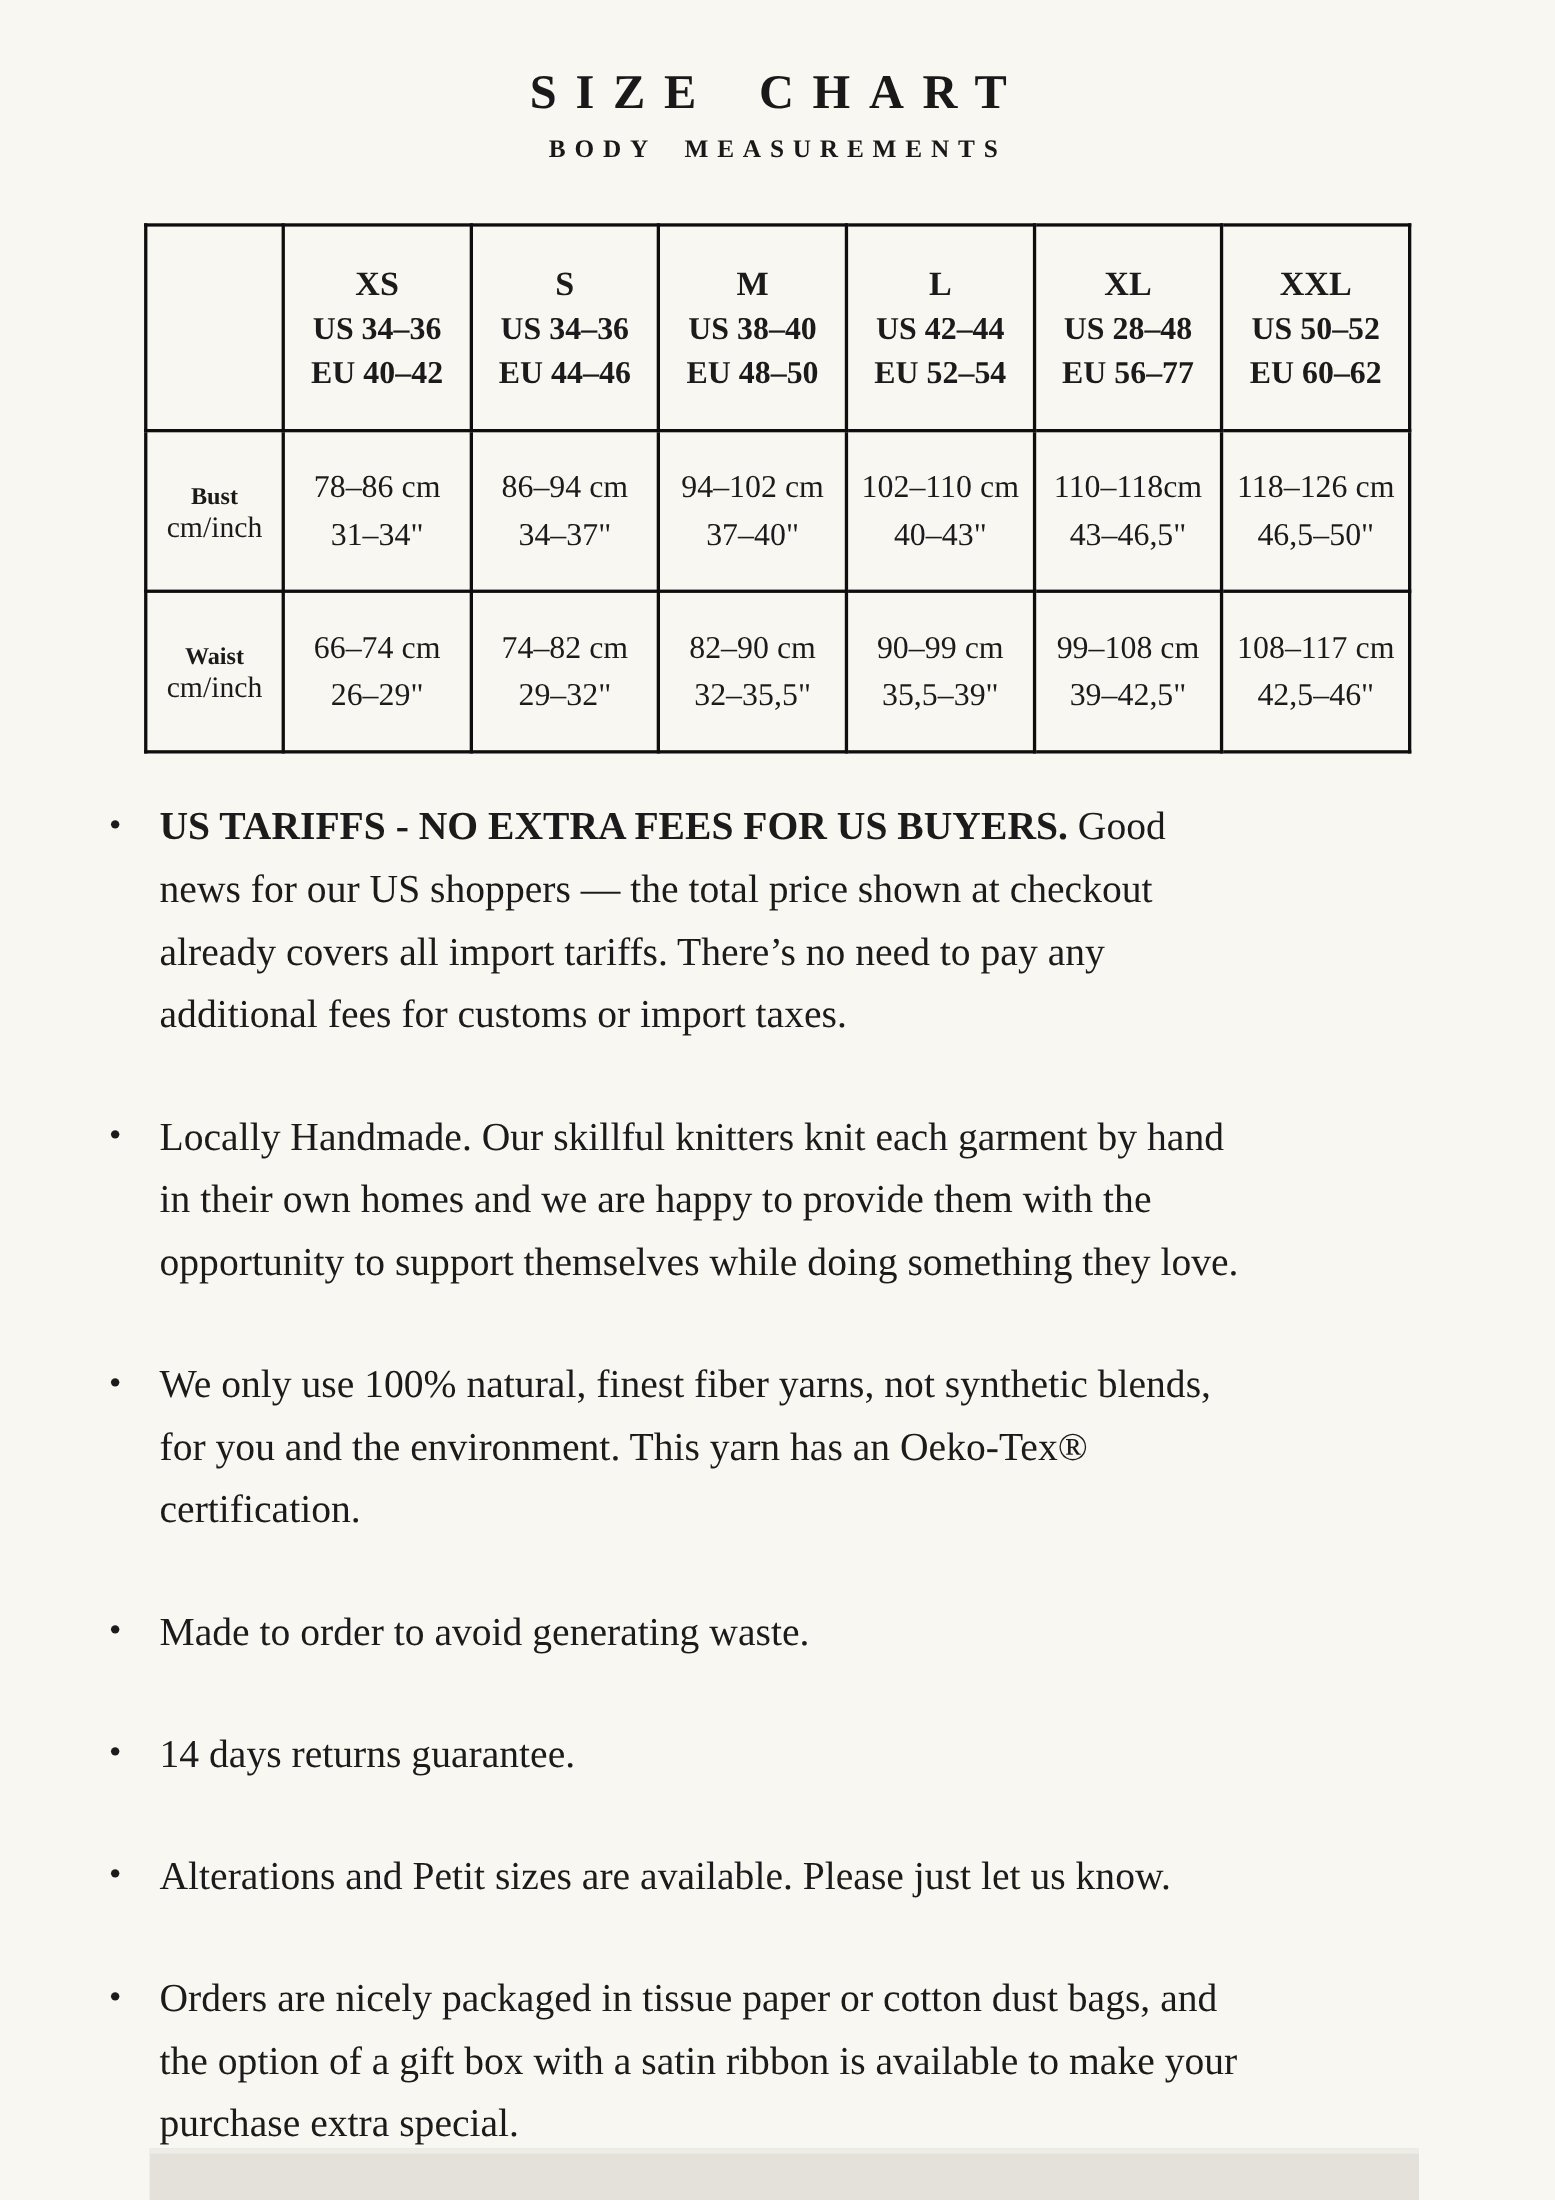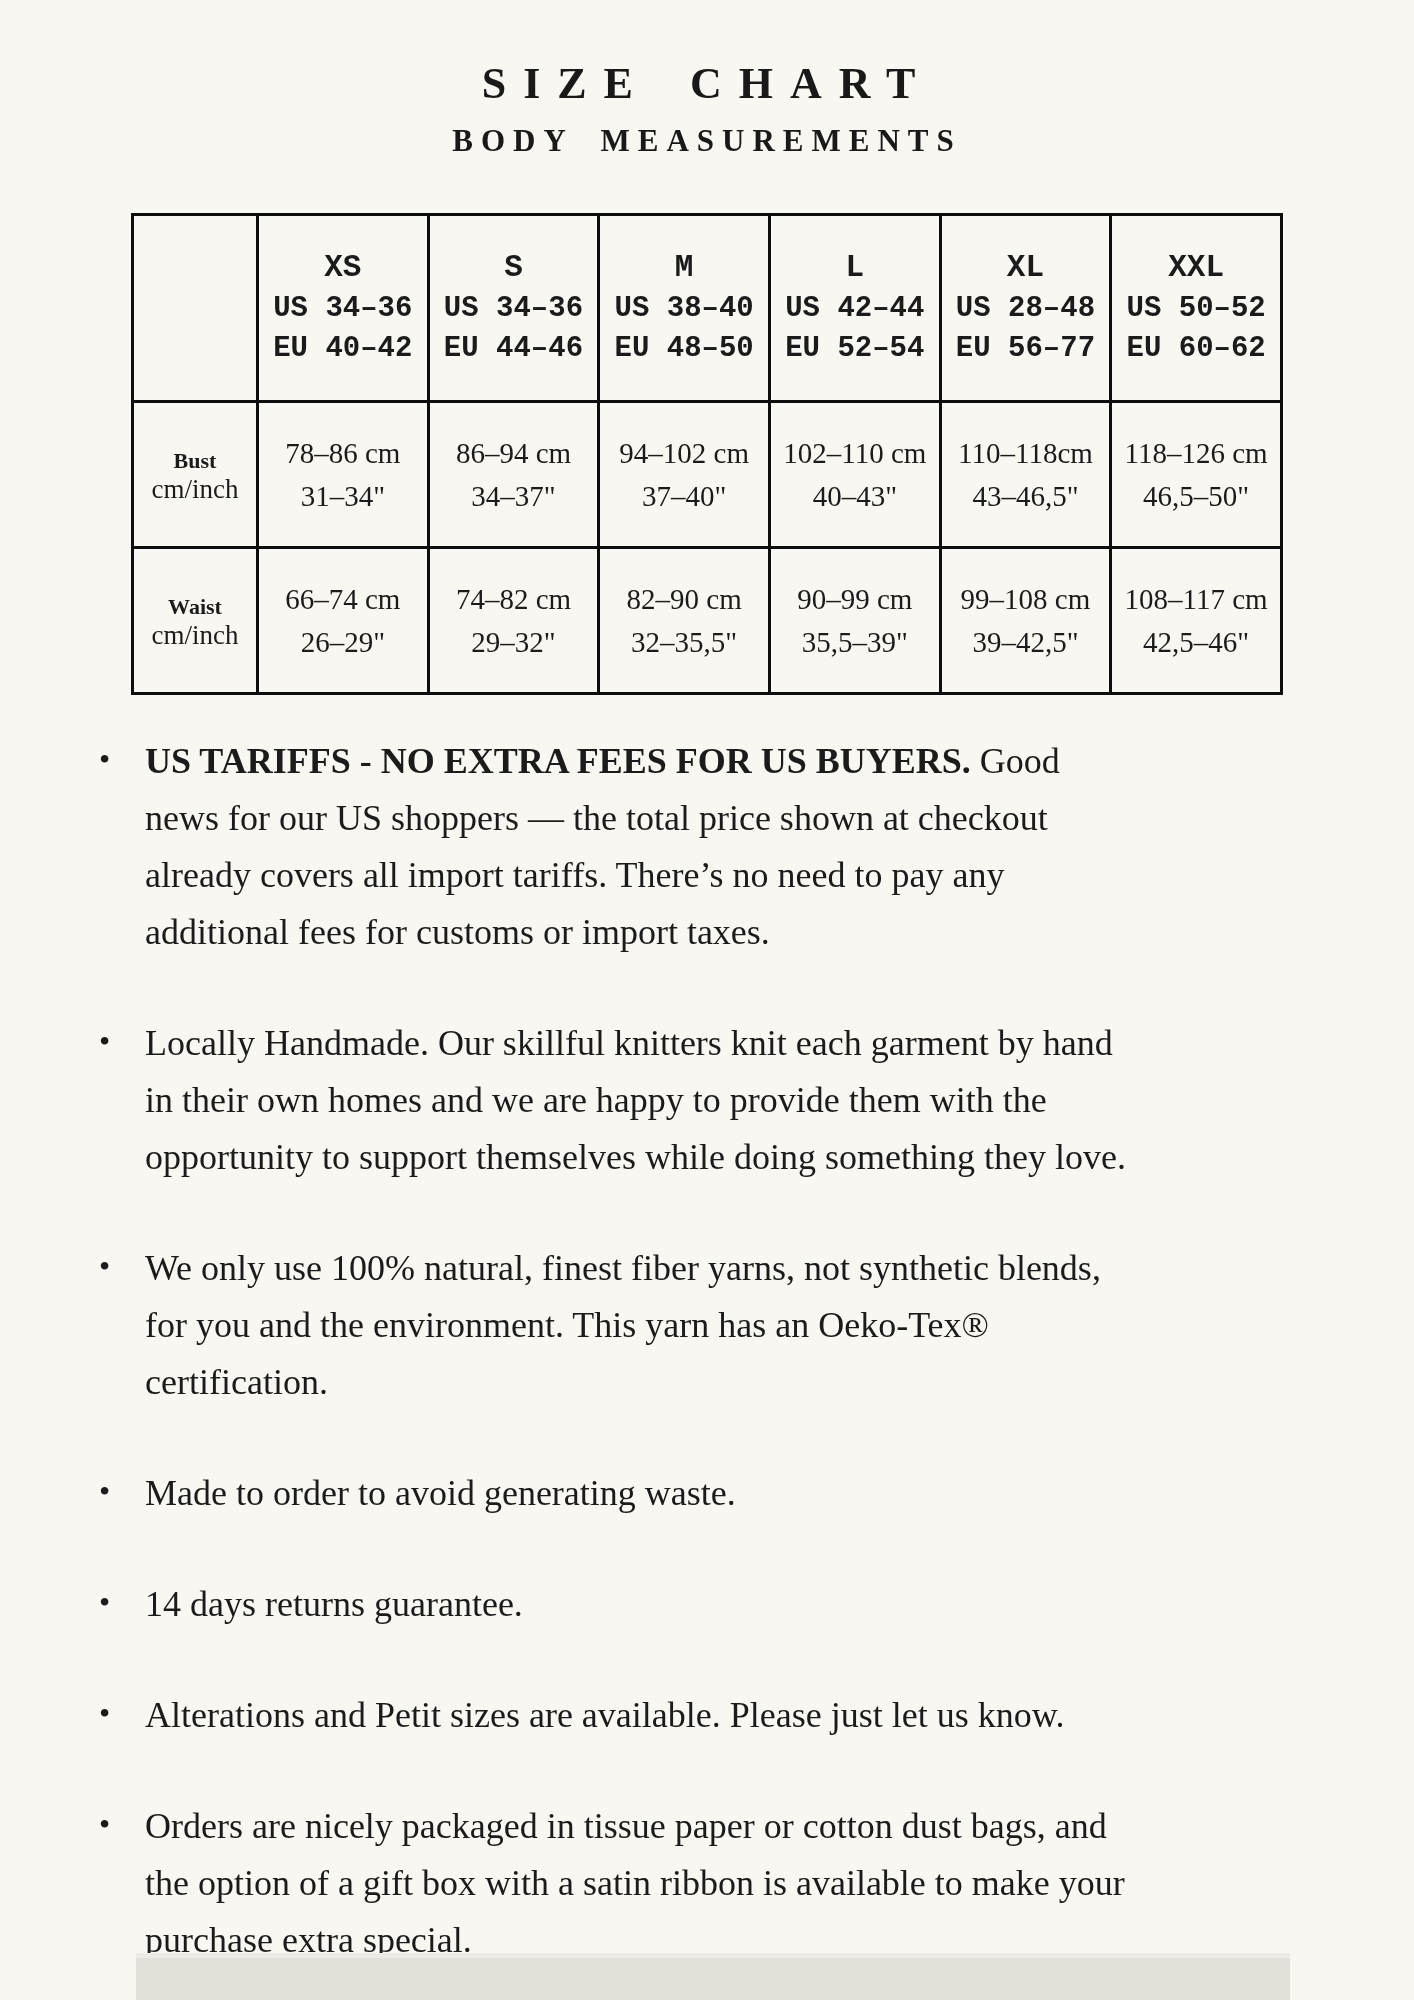--- a/index.html
+++ b/index.html
@@ -18,40 +18,40 @@
     text-align: center;
     font-size: 44px;
     font-weight: bold;
     letter-spacing: 17px;
     word-spacing: 12px;
     color: #191919;
   }
   .subtitle {
     margin: 14px 0 0 0;
     text-align: center;
-    font-size: 31px;
+    font-size: 23px;
     font-weight: bold;
     letter-spacing: 8px;
     word-spacing: 12px;
     color: #191919;
   }
   table.size-table {
     border-collapse: collapse;
     margin: 54px auto 0 auto;
     width: 1152px;
     table-layout: fixed;
   }
   table.size-table td, table.size-table th {
     border: 3px solid #0e0e0e;
     text-align: center;
     vertical-align: middle;
     padding: 0;
   }
   col.c-label { width: 125px; }
-  tr.header-row { height: 187px; font-family: Liberation Mono, monospace; }
+  tr.header-row { height: 187px; }
   tr.data-row { height: 146px; }
   .size-name { font-size: 31px; font-weight: bold; line-height: 42px; }
   .size-range { font-size: 29px; font-weight: bold; line-height: 40px; }
   .row-label { font-size: 22px; font-weight: bold; line-height: 28px; }
   .row-unit { font-size: 27px; font-weight: normal; line-height: 28px; }
   .cell-cm, .cell-inch { font-size: 29px; line-height: 43px; }
   .bullet-list {
     list-style: none;
     margin: 38px 0 0 97px;
     padding: 0;

